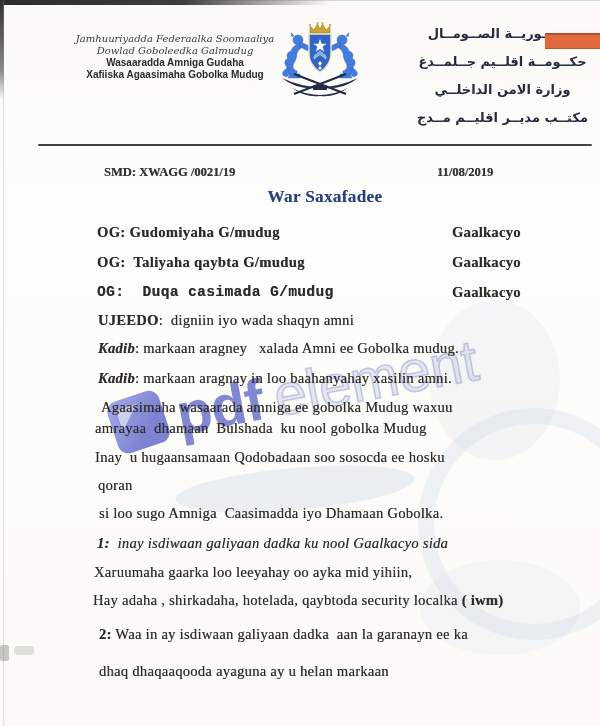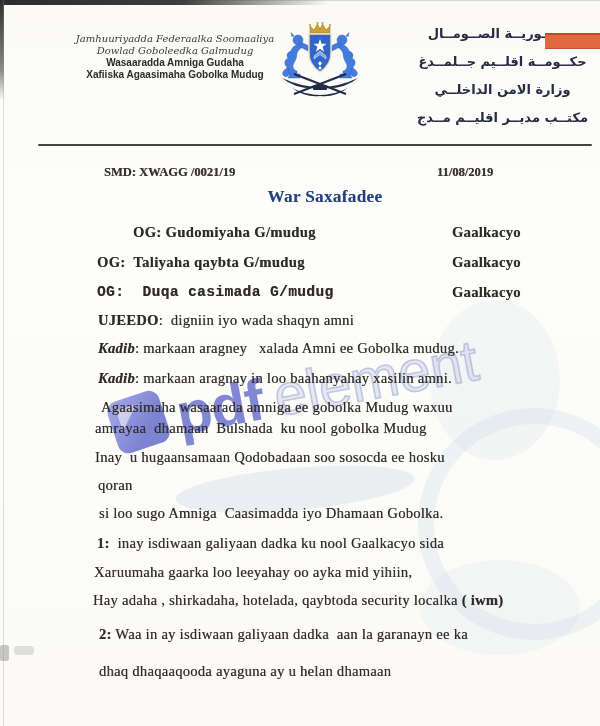--- a/index.html
+++ b/index.html
@@ -138,42 +138,42 @@
 
   <div class="redaction"></div>
 
   <div class="rule"></div>
 
   <div class="txt ref" style="left:104px;top:165px;">SMD: XWAGG /0021/19</div>
   <div class="txt ref" style="left:437px;top:165px;text-align:right;">11/08/2019</div>
 
   <div class="txt title" style="left:150px;top:187px;width:350px;">War Saxafadee</div>
 
-  <div class="txt row-to" style="left:97px;top:224px;margin-left:36px;">OG: Gudomiyaha G/mudug</div>
+  <div class="txt row-to" style="left:97px;top:224px;">OG: Gudomiyaha G/mudug</div>
   <div class="txt row-place" style="left:452px;top:224px;">Gaalkacyo</div>
   <div class="txt row-to" style="left:97px;top:254px;">OG:  Taliyaha qaybta G/mudug</div>
   <div class="txt row-place" style="left:452px;top:254px;">Gaalkacyo</div>
   <div class="txt row-to" style="left:97px;top:284px;font-family:Liberation Mono, monospace;">OG:  Duqa casimada G/mudug</div>
   <div class="txt row-place" style="left:452px;top:284px;">Gaalkacyo</div>
 
   <div class="txt body-line" style="left:98px;top:312px;"><span class="lbl-b">UJEEDO</span><span>:  digniin iyo wada shaqyn amni</span></div>
 
   <div class="txt body-line" style="left:98px;top:340px;"><span class="lbl-bi">Kadib</span><span>: markaan aragney   xalada Amni ee Gobolka mudug.</span></div>
   <div class="txt body-line" style="left:98px;top:370px;"><span class="lbl-bi">Kadib</span><span>: markaan aragnay in loo baahanyahay xasilin amni.</span></div>
 
   <div class="txt body-line" style="left:101px;top:399px;"><b></b><span>Agaasimaha wasaarada amniga ee gobolka Mudug waxuu</span><b></b></div>
   <div class="txt body-line" style="left:95px;top:420px;"><b></b><span>amrayaa  dhamaan  Bulshada  ku nool gobolka Mudug</span><b></b></div>
   <div class="txt body-line" style="left:95px;top:449px;"><b></b><span>Inay  u hugaansamaan Qodobadaan soo sosocda ee hosku</span><b></b></div>
   <div class="txt body-line" style="left:98px;top:477px;"><b></b><span>qoran</span><b></b></div>
   <div class="txt body-line" style="left:99px;top:505px;"><b></b><span>si loo sugo Amniga  Caasimadda iyo Dhamaan Gobolka.</span><b></b></div>
-  <div class="txt body-line" style="left:97px;top:535px;"><b>1:</b><span>  inay isdiwaan galiyaan dadka ku nool Gaalkacyo sida</span><b></b></div>
+  <div class="txt body-line" style="left:97px;top:535px;font-style:italic;"><b>1:</b><span>  inay isdiwaan galiyaan dadka ku nool Gaalkacyo sida</span><b></b></div>
   <div class="txt body-line" style="left:94px;top:564px;"><b></b><span>Xaruumaha gaarka loo leeyahay oo ayka mid yihiin,</span><b></b></div>
   <div class="txt body-line" style="left:93px;top:592px;"><b></b><span>Hay adaha , shirkadaha, hotelada, qaybtoda security localka </span><b>( iwm)</b></div>
   <div class="txt body-line" style="left:99px;top:626px;"><b>2:</b><span> Waa in ay isdiwaan galiyaan dadka  aan la garanayn ee ka</span><b></b></div>
-  <div class="txt body-line" style="left:99px;top:663px;"><b></b><span>dhaq dhaqaaqooda ayaguna ay u helan dhamaan</span><b></b></div>
+  <div class="txt body-line" style="left:99px;top:663px;"><b></b><span>dhaq dhaqaaqooda ayaguna ay u helan markaan</span><b></b></div>
 
   <div class="top-hairline"></div>
   <div class="top-bar"></div>
   <div class="left-strip"></div>
   <div class="left-hairline"></div>
   <div class="blot1"></div>
   <div class="blot2"></div>
 </div>
 
 </body></html>

